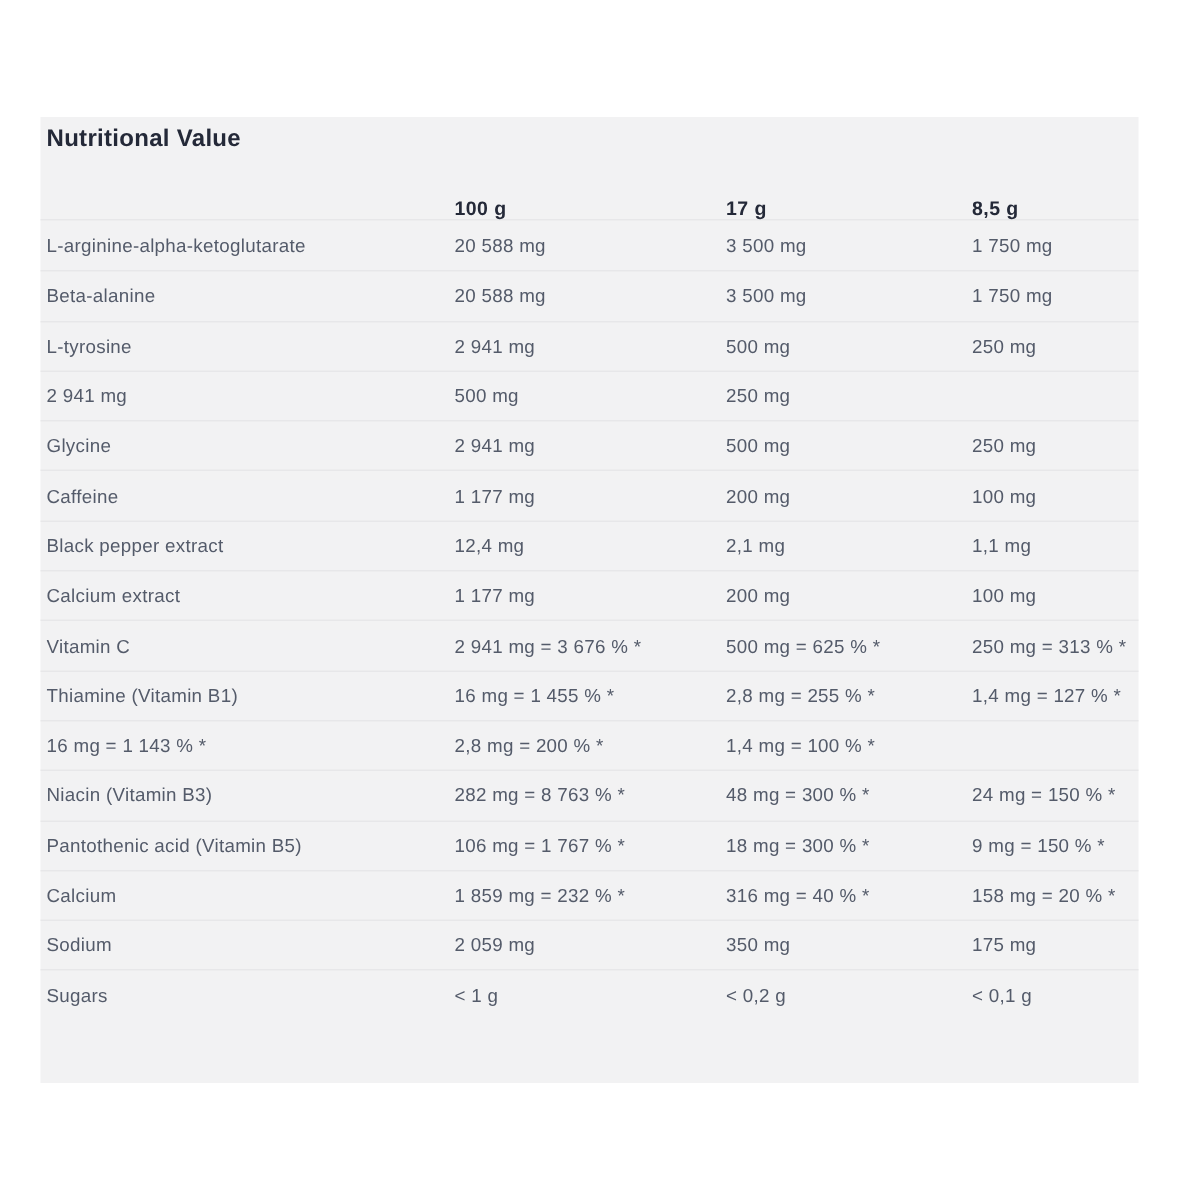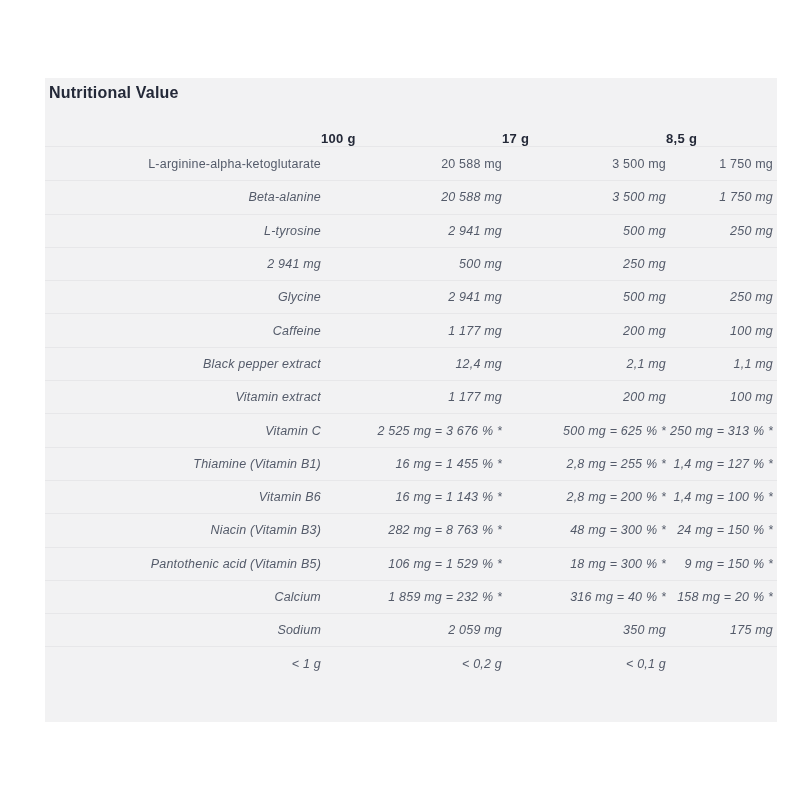--- a/index.html
+++ b/index.html
@@ -12,21 +12,21 @@
   }
   .page {
     position: relative;
     width: 800px;
     height: 800px;
     background: #ffffff;
     overflow: hidden;
   }
   .nutrition-card {
     position: absolute;
-    left: 45px;
+    left: 27px;
     top: 78px;
     width: 732px;
     height: 644px;
     box-sizing: border-box;
     background: #f2f2f3;
   }
   .card-title {
     margin: 0;
     padding: 6px 4px 0 4px;
     font-size: 16px;
@@ -49,25 +49,23 @@
   }
   .header-row .cell {
     font-size: 13px;
     font-weight: 700;
     color: #242938;
     letter-spacing: 0.3px;
     margin-top: 20px;
   }
   .data-row {
     height: 33.3px;
-    text-align: right;
   }
   .data-row + .data-row {
     border-top: 1px solid #e7e7e9;
-    font-style: italic;
   }
   .data-row .cell {
     font-size: 12.5px;
     font-weight: 400;
     color: #545b6a;
     letter-spacing: 0.2px;
     white-space: nowrap;
     overflow: hidden;
   }
 </style>
@@ -119,67 +117,67 @@
           <div class="cell">200 mg</div>
           <div class="cell">100 mg</div>
         </div>
         <div class="grid data-row">
           <div class="cell">Black pepper extract</div>
           <div class="cell">12,4 mg</div>
           <div class="cell">2,1 mg</div>
           <div class="cell">1,1 mg</div>
         </div>
         <div class="grid data-row">
-          <div class="cell">Vitamin extract</div>
+          <div class="cell">Calcium extract</div>
           <div class="cell">1 177 mg</div>
           <div class="cell">200 mg</div>
           <div class="cell">100 mg</div>
         </div>
         <div class="grid data-row">
           <div class="cell">Vitamin C</div>
-          <div class="cell">2 525 mg = 3 676 % *</div>
+          <div class="cell">2 941 mg = 3 676 % *</div>
           <div class="cell">500 mg = 625 % *</div>
           <div class="cell">250 mg = 313 % *</div>
         </div>
         <div class="grid data-row">
           <div class="cell">Thiamine (Vitamin B1)</div>
           <div class="cell">16 mg = 1 455 % *</div>
           <div class="cell">2,8 mg = 255 % *</div>
           <div class="cell">1,4 mg = 127 % *</div>
         </div>
         <div class="grid data-row">
-          <div class="cell">Vitamin B6</div>
           <div class="cell">16 mg = 1 143 % *</div>
           <div class="cell">2,8 mg = 200 % *</div>
           <div class="cell">1,4 mg = 100 % *</div>
         </div>
         <div class="grid data-row">
           <div class="cell">Niacin (Vitamin B3)</div>
           <div class="cell">282 mg = 8 763 % *</div>
           <div class="cell">48 mg = 300 % *</div>
           <div class="cell">24 mg = 150 % *</div>
         </div>
         <div class="grid data-row">
           <div class="cell">Pantothenic acid (Vitamin B5)</div>
-          <div class="cell">106 mg = 1 529 % *</div>
+          <div class="cell">106 mg = 1 767 % *</div>
           <div class="cell">18 mg = 300 % *</div>
           <div class="cell">9 mg = 150 % *</div>
         </div>
         <div class="grid data-row">
           <div class="cell">Calcium</div>
           <div class="cell">1 859 mg = 232 % *</div>
           <div class="cell">316 mg = 40 % *</div>
           <div class="cell">158 mg = 20 % *</div>
         </div>
         <div class="grid data-row">
           <div class="cell">Sodium</div>
           <div class="cell">2 059 mg</div>
           <div class="cell">350 mg</div>
           <div class="cell">175 mg</div>
         </div>
         <div class="grid data-row">
+          <div class="cell">Sugars</div>
           <div class="cell">&lt; 1 g</div>
           <div class="cell">&lt; 0,2 g</div>
           <div class="cell">&lt; 0,1 g</div>
         </div>
       </div>
   </section>
 </div>
 
 </body></html>

